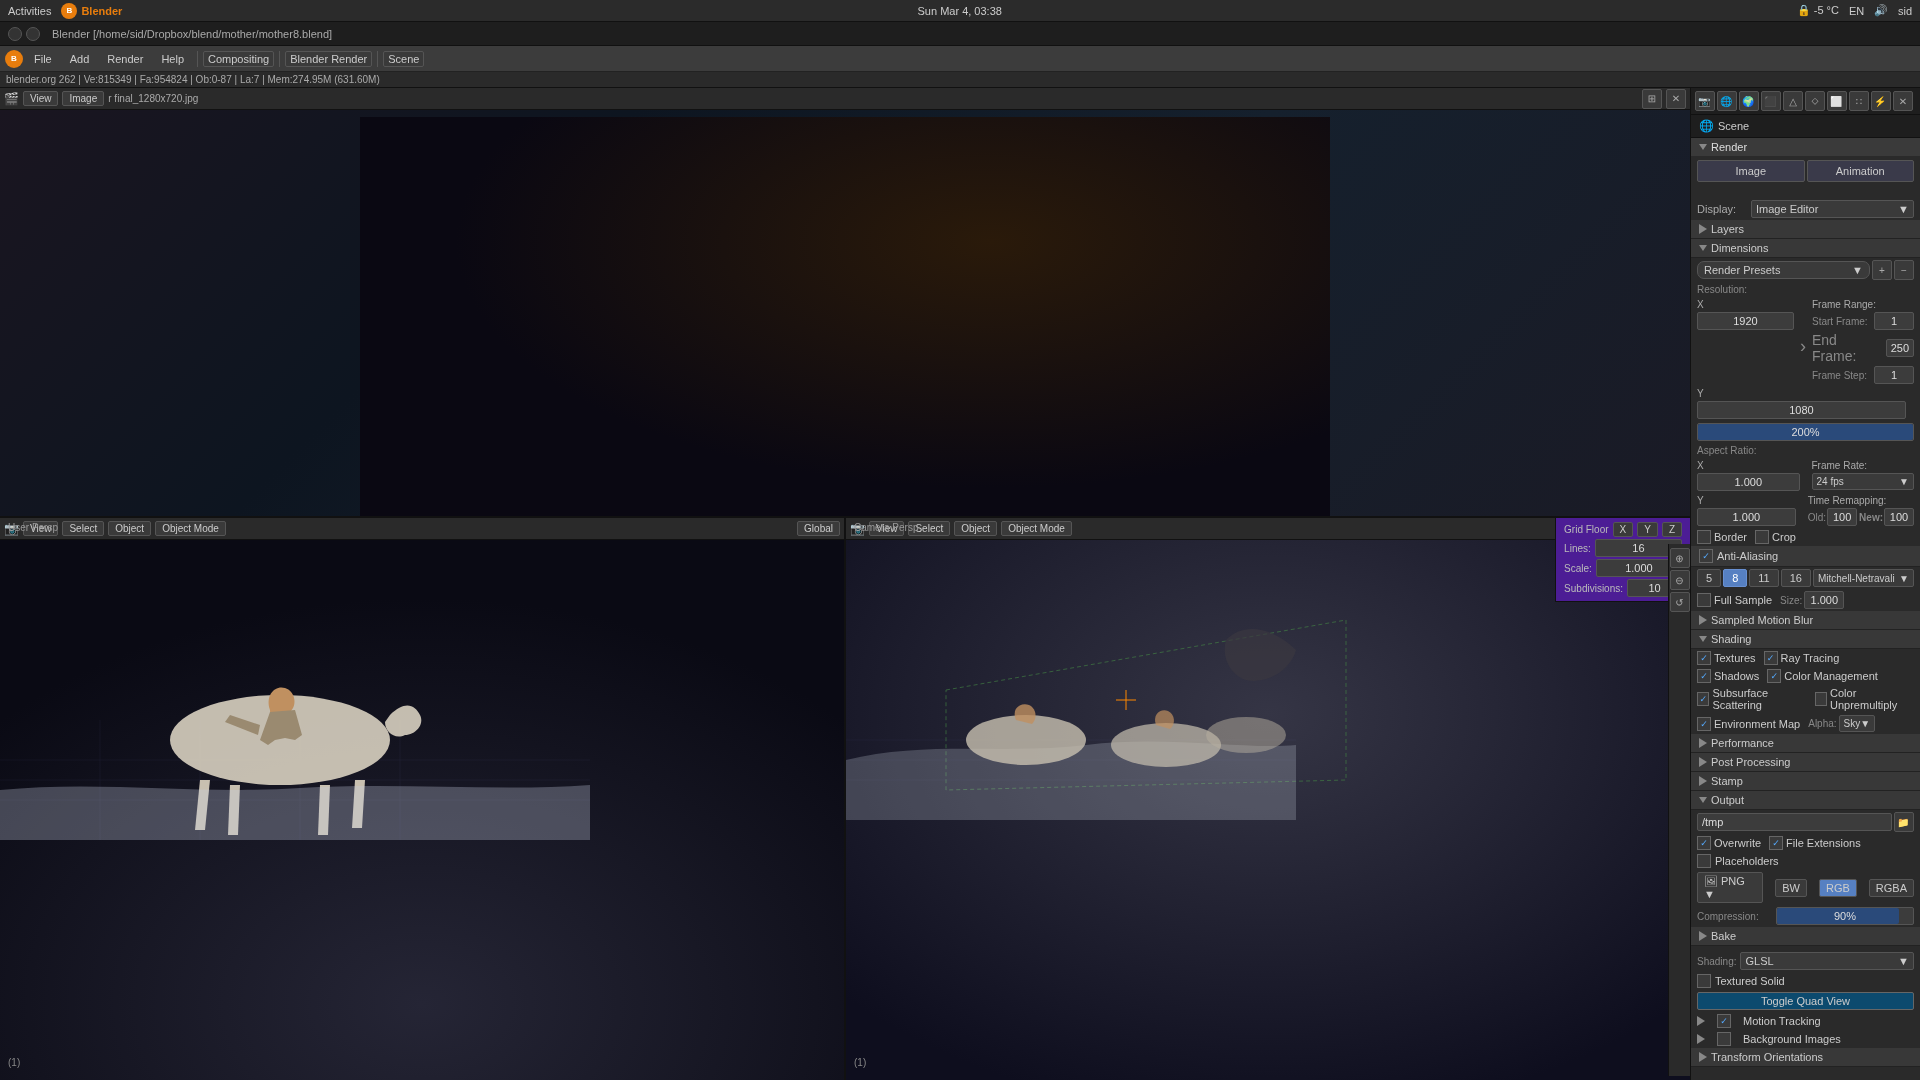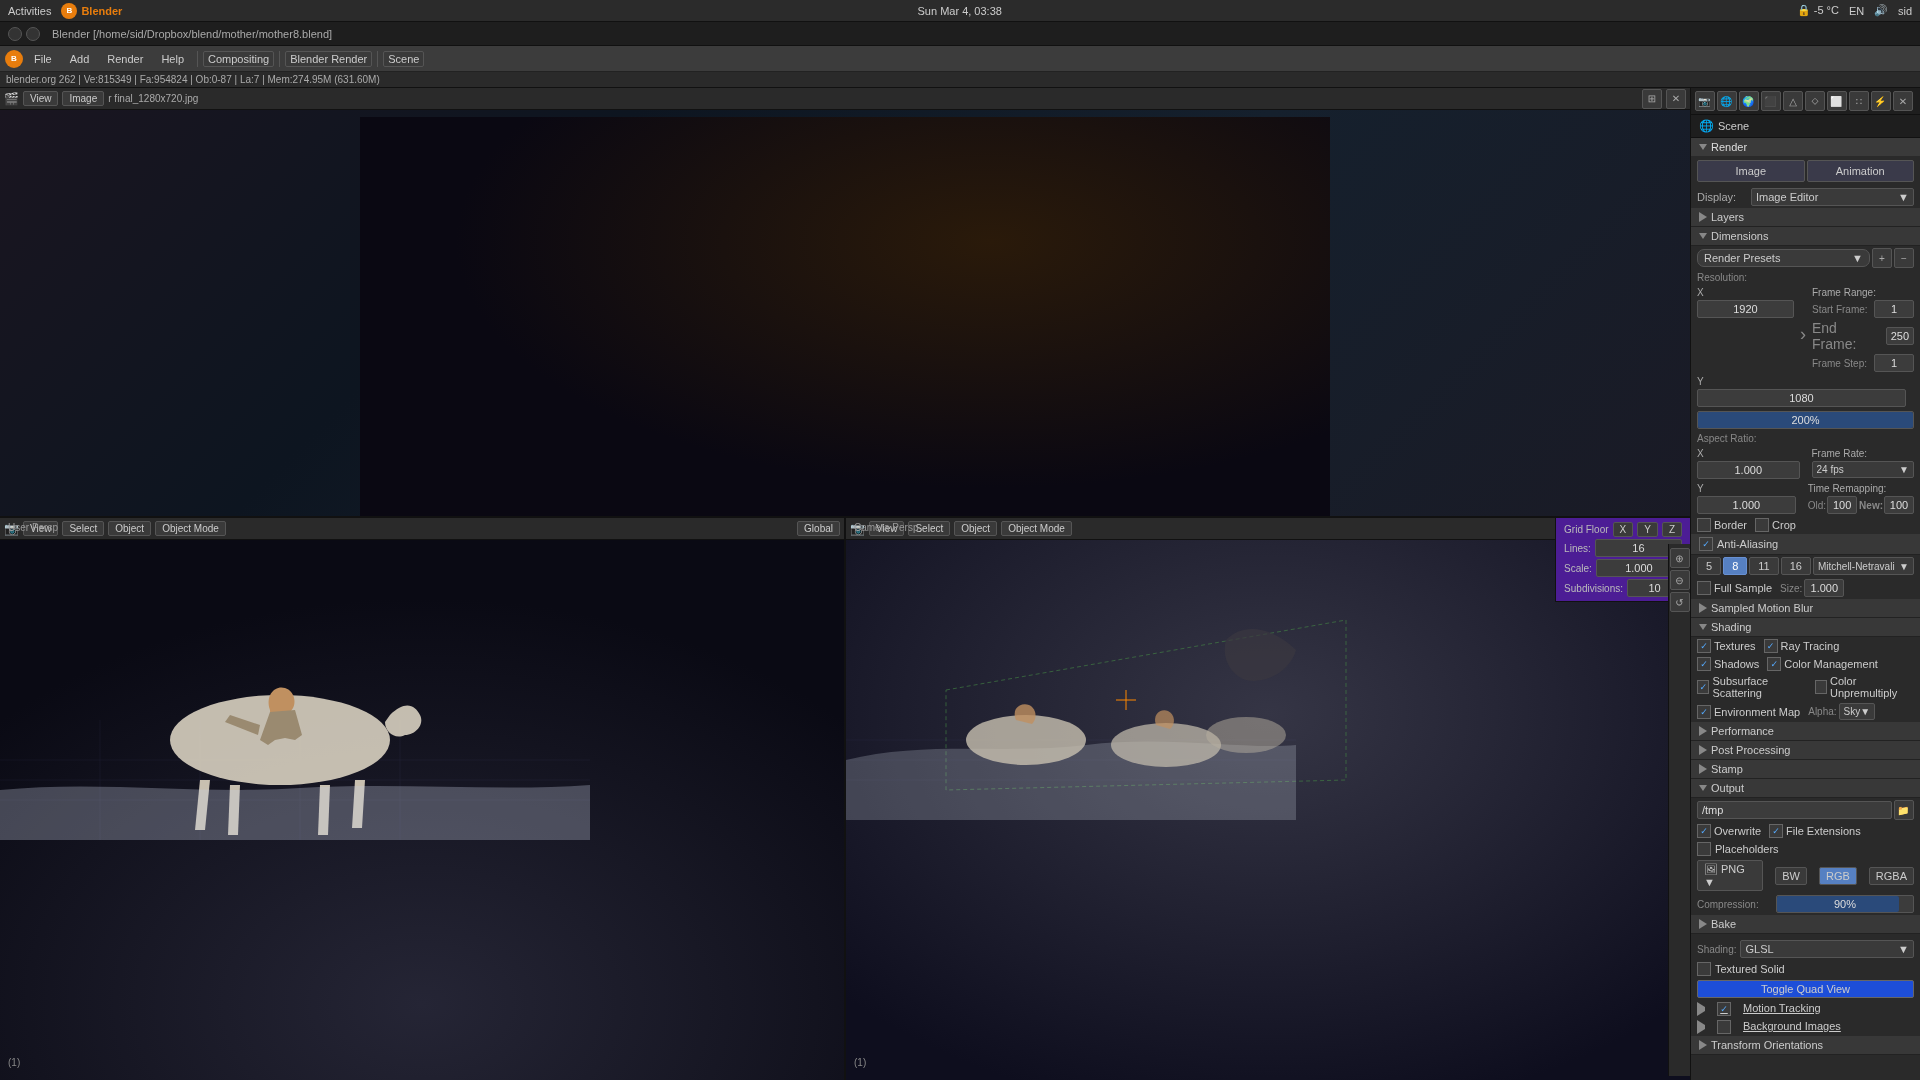--- a/index.html
+++ b/index.html
@@ -50,21 +50,21 @@
     
     .panel-header { background: #1e1e1e; padding: 4px 8px; font-size: 11px; color: #ccc; display: flex; align-items: center; gap: 4px; border-bottom: 1px solid #111; cursor: pointer; }
     .section-title { background: #3a3a3a; padding: 3px 8px; font-size: 11px; color: #ddd; display: flex; align-items: center; gap: 4px; cursor: pointer; }
 
     
     .render-buttons { display: flex; gap: 2px; padding: 4px 6px; }
     .btn-image { flex: 1; background: #3a3a4a; border: 1px solid #555; color: #ccc; padding: 4px; text-align: center; font-size: 11px; cursor: pointer; border-radius: 2px; }
     .btn-animation { flex: 1; background: #3a3a4a; border: 1px solid #555; color: #ccc; padding: 4px; text-align: center; font-size: 11px; cursor: pointer; border-radius: 2px; }
 
     
-    .display-row { display: flex; align-items: center; padding: 2px 6px; gap: 4px; }
+    .display-row { display: flex; align-items: center; padding: 2px 6px; gap: 4px; margin-top: 12px; }
     .display-label { color: #aaa; font-size: 11px; min-width: 50px; }
     .display-select { flex: 1; background: #3a3a3a; border: 1px solid #555; color: #ccc; padding: 2px 4px; font-size: 11px; border-radius: 2px; cursor: pointer; display: flex; align-items: center; justify-content: space-between; }
 
     
     .collapsible { background: #383838; padding: 3px 8px; font-size: 11px; color: #ccc; display: flex; align-items: center; gap: 4px; cursor: pointer; border-bottom: 1px solid #222; }
 
     
     .field-row { display: flex; align-items: center; padding: 2px 6px; gap: 2px; }
     .num-field { flex: 1; background: #3c3c3c; border: 1px solid #555; color: #ddd; padding: 2px 4px; font-size: 11px; text-align: center; border-radius: 2px; cursor: ew-resize; }
 
@@ -121,21 +121,21 @@
 
     
     #grid-panel { position: absolute; top: 0; right: 0; background: #4c1d95; border-left: 1px solid #111; border-bottom: 1px solid #111; padding: 4px 8px; font-size: 10px; color: #bbb; }
 
     
     #right-panel::-webkit-scrollbar { width: 6px; }
     #right-panel::-webkit-scrollbar-track { background: #1a1a1a; }
     #right-panel::-webkit-scrollbar-thumb { background: #555; border-radius: 3px; }
 
     
-    .mt-row { display: flex; padding: 2px 6px; gap: 12px; text-decoration: underline; }
+    .mt-row { display: flex; align-items: center; padding: 2px 6px; gap: 12px; }
 
     
     #render-vp-bar { height: 22px; background: #2a2a2a; display: flex; align-items: center; padding: 0 4px; gap: 4px; border-bottom: 1px solid #111; }
     .tri-right { border-top: 5px solid transparent; border-bottom: 5px solid transparent; border-left: 8px solid #888; }
     .tri-down-sm { border-left: 4px solid transparent; border-right: 4px solid transparent; border-top: 6px solid #888; }
 
     .scene-select { background: #3a3a3a; border: 1px solid #555; color: #ccc; padding: 1px 4px; font-size: 11px; border-radius: 2px; cursor: pointer; }
 
     .separator { width: 1px; height: 16px; background: #555; margin: 0 3px; }
 
@@ -694,21 +694,21 @@
         <span>▼</span>
       </div>
     </div>
 
     <div class="check-row">
       <div class="check-box"></div>
       <span class="check-label">Textured Solid</span>
     </div>
 
     <div style="padding:2px 6px;">
-      <div style="background:#1d4ed8;border:1px solid #666;padding:2px 6px;color:#ccc;font-size:11px;cursor:pointer;border-radius:2px;text-align:center;">Toggle Quad View</div>
+      <div style="background:#0c4a6e;border:1px solid #666;padding:2px 6px;color:#ccc;font-size:11px;cursor:pointer;border-radius:2px;text-align:center;">Toggle Quad View</div>
     </div>
 
     <div class="mt-row">
       <span class="tri-right"></span>
       <div class="check-box checked"></div>
       <span class="check-label">Motion Tracking</span>
     </div>
 
     <div class="mt-row">
       <span class="tri-right"></span>

